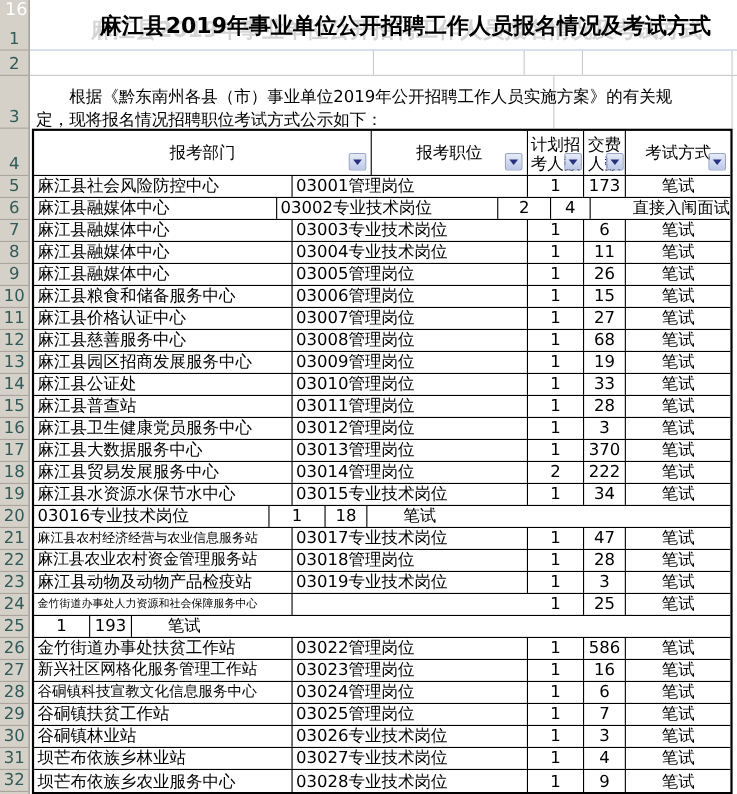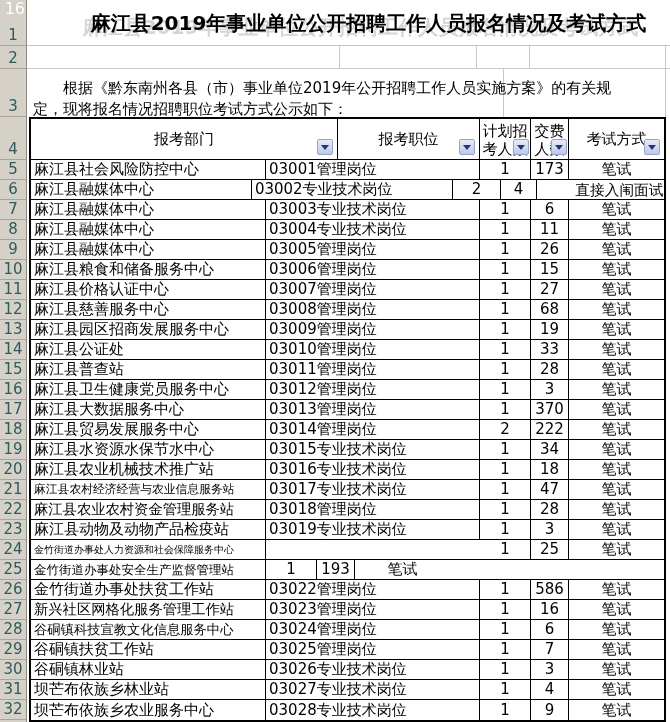--- a/index.html
+++ b/index.html
@@ -280,21 +280,20 @@
         <div class="dcell center" style="width: 95px; font-size: 15px;">笔试</div>
       </div>
       <div class="drow">
         <div class="dcell left" style="width: 235px; font-size: 15px;">麻江县水资源水保节水中心</div>
         <div class="dcell left" style="width: 214px;">03015专业技术岗位</div>
         <div class="dcell center" style="width: 51px;">1</div>
         <div class="dcell center" style="width: 38px;">34</div>
         <div class="dcell center" style="width: 95px; font-size: 15px;">笔试</div>
       </div>
       <div class="drow">
-        <div class="dcell left" style="width: 235px; font-size: 15px;">麻江县农业机械技术推广站</div>
         <div class="dcell left" style="width: 214px;">03016专业技术岗位</div>
         <div class="dcell center" style="width: 51px;">1</div>
         <div class="dcell center" style="width: 38px;">18</div>
         <div class="dcell center" style="width: 95px; font-size: 15px;">笔试</div>
       </div>
       <div class="drow">
         <div class="dcell left" style="width: 235px; font-size: 11.8px;">麻江县农村经济经营与农业信息服务站</div>
         <div class="dcell left" style="width: 214px;">03017专业技术岗位</div>
         <div class="dcell center" style="width: 51px;">1</div>
         <div class="dcell center" style="width: 38px;">47</div>
@@ -315,21 +314,20 @@
         <div class="dcell center" style="width: 95px; font-size: 15px;">笔试</div>
       </div>
       <div class="drow">
         <div class="dcell left" style="width: 235px; font-size: 10px;">金竹街道办事处人力资源和社会保障服务中心</div>
         <div class="dcell left" style="width: 214px; margin-top: 23px;">03020管理岗位</div>
         <div class="dcell center" style="width: 51px;">1</div>
         <div class="dcell center" style="width: 38px;">25</div>
         <div class="dcell center" style="width: 95px; font-size: 15px;">笔试</div>
       </div>
       <div class="drow">
-        <div class="dcell left" style="width: 235px; font-size: 12.5px;">金竹街道办事处安全生产监督管理站</div>
         <div class="dcell center" style="width: 51px;">1</div>
         <div class="dcell center" style="width: 38px;">193</div>
         <div class="dcell center" style="width: 95px; font-size: 15px;">笔试</div>
       </div>
       <div class="drow">
         <div class="dcell left" style="width: 235px; font-size: 15px;">金竹街道办事处扶贫工作站</div>
         <div class="dcell left" style="width: 214px;">03022管理岗位</div>
         <div class="dcell center" style="width: 51px;">1</div>
         <div class="dcell center" style="width: 38px;">586</div>
         <div class="dcell center" style="width: 95px; font-size: 15px;">笔试</div>

